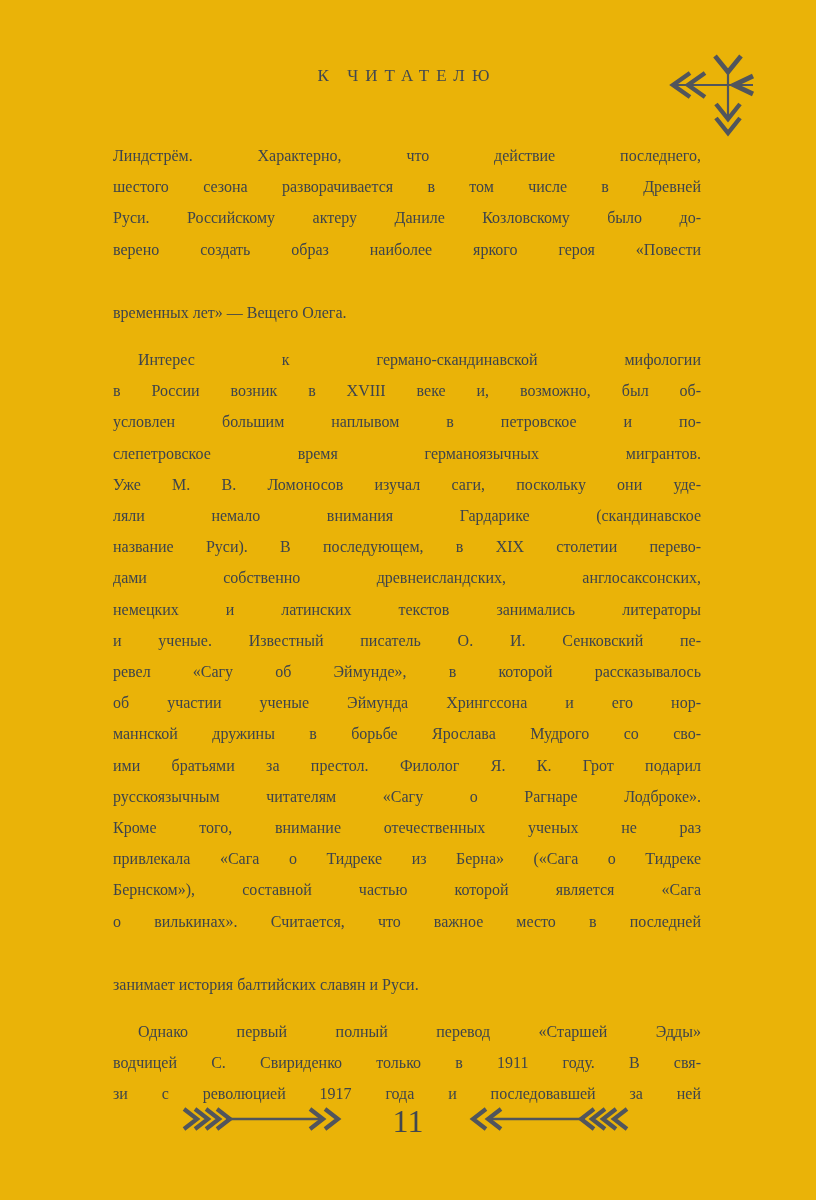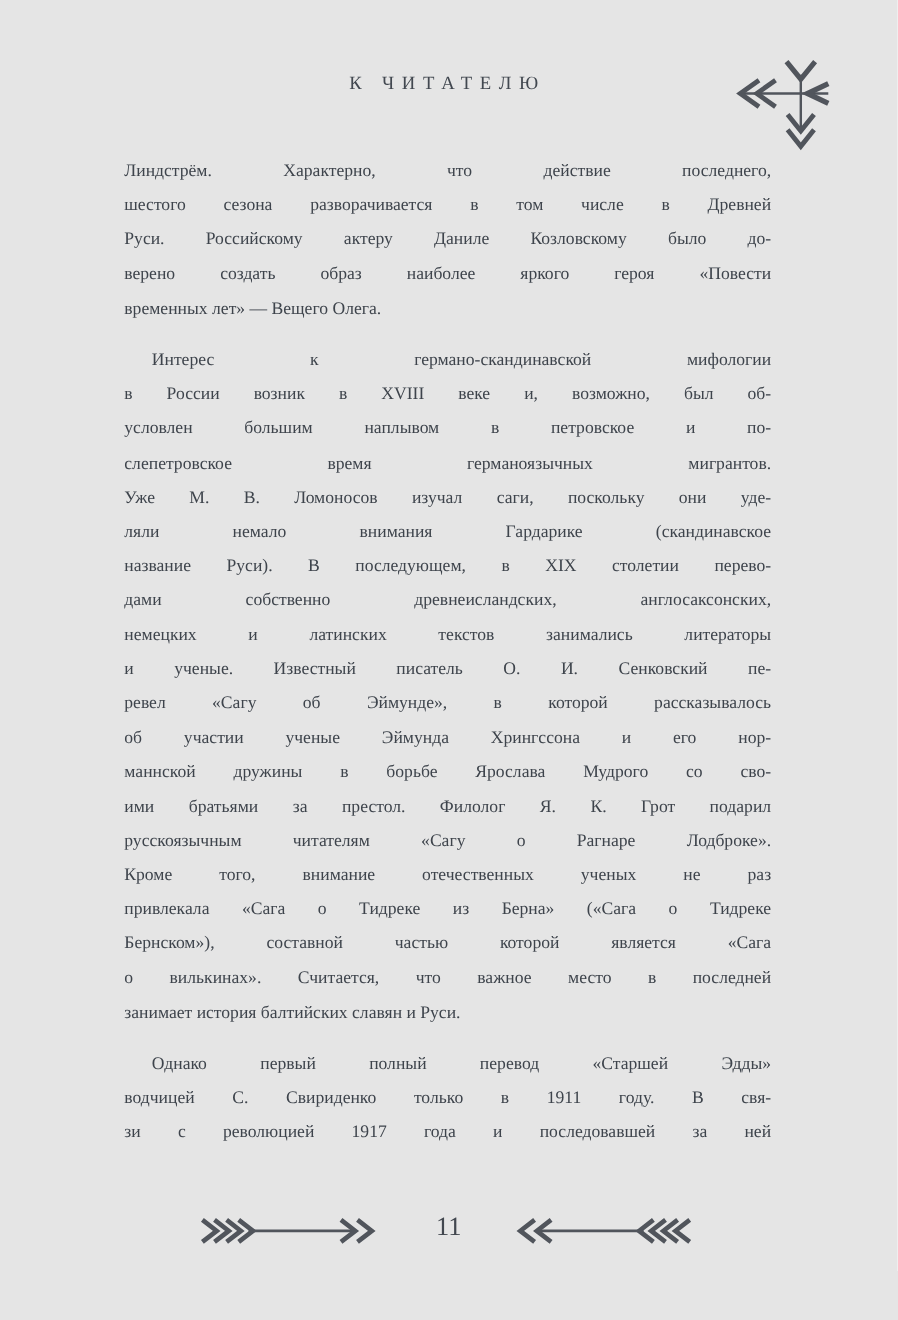--- a/index.html
+++ b/index.html
@@ -1,20 +1,20 @@
 <!DOCTYPE html>
 <html><head>
 <meta charset="utf-8">
 <style>
   html, body { margin: 0; padding: 0; }
   .page {
     position: relative;
     width: 816px;
     height: 1200px;
-    background: #e5e5e5;
+    background: #eab308;
     font-family: "Liberation Serif", "DejaVu Serif", serif;
     color: #3e444c;
     overflow: hidden;
   }
   .section-title {
     position: absolute;
     left: 113px;
     top: 66px;
     width: 588px;
     text-align: center;
@@ -33,29 +33,29 @@
     top: 140px;
     width: 588px;
     font-size: 16px;
     line-height: 31.2px;
   }
   .line {
     text-align: justify;
     text-align-last: justify;
     white-space: normal;
   }
-  .line.para-end { text-align-last: left; }
+  .line.para-end { text-align-last: left; margin-top: 32px; }
   .line.indent  { text-indent: 25px; margin-top: 16px; }
   .footer-num {
     position: absolute;
     left: 0;
     top: 1103px;
     width: 816px;
     text-align: center;
-    font-size: 24px;
+    font-size: 32px;
     color: #42474f;
   }
   .orn-footer-left  { position: absolute; left: 182px; top: 1107px; }
   .orn-footer-right { position: absolute; left: 468px; top: 1107px; transform: scaleX(-1); }
 </style>
 </head>
 <body>
 
 <div class="page">
 

